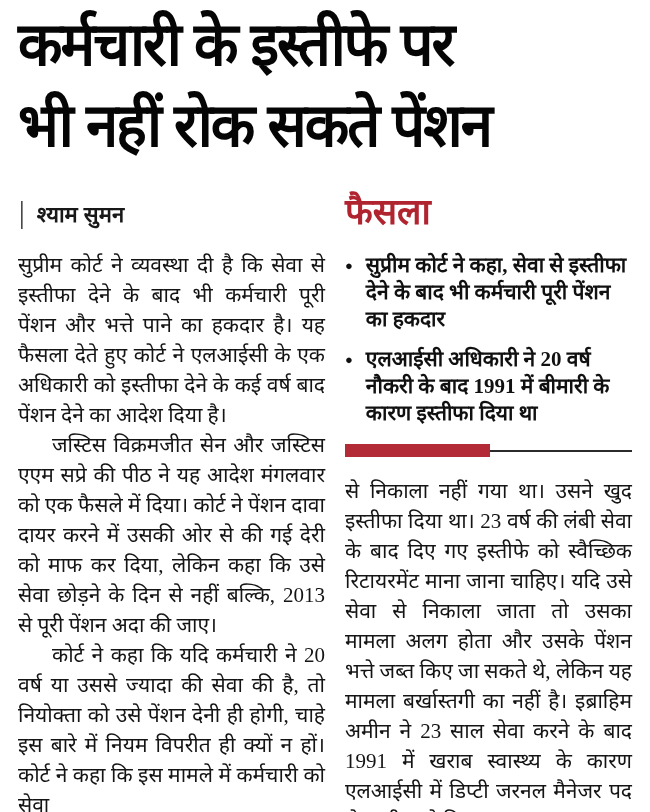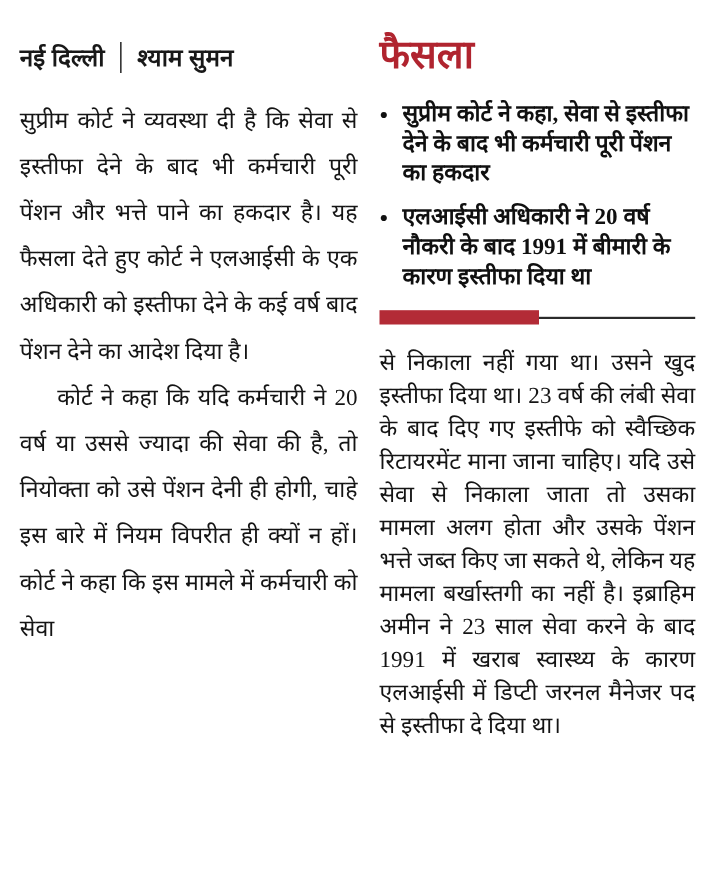--- a/index.html
+++ b/index.html
@@ -56,21 +56,21 @@
   .byline-sep {
     font-weight: 400;
     font-size: 30px;
     color: #333;
     line-height: 30px;
     transform: scaleX(0.6);
   }
   
   .para {
     font-size: 21px;
-    line-height: 42px;
+    line-height: 30px;
     text-align: justify;
     margin: 0;
     color: var(--text-black);
   }
   .indent { text-indent: 34px; }
   
   .box-title {
     font-family: Liberation Sans, sans-serif;
     font-weight: 800;
     font-size: 36px;
@@ -117,30 +117,34 @@
     height: 2px;
     background: #2b2b2b;
   }
   .col-right .para { line-height: 30px; }
 </style>
 </head>
 <body>
 
 <div class="page">
 
+  <h1 class="headline">
+    <div class="hl-line">कर्मचारी के इस्तीफे पर</div>
+    <div class="hl-line">भी नहीं रोक सकते पेंशन</div>
+  </h1>
 
   <div class="columns">
 
     <section class="col-left">
       <div class="byline">
-        <span>नई दिल्ली</span>
         <span class="byline-sep">|</span>
         <span>श्याम सुमन</span>
       </div>
       <p class="para">सुप्रीम कोर्ट ने व्यवस्था दी है कि सेवा से इस्तीफा देने के बाद भी कर्मचारी पूरी पेंशन और भत्ते पाने का हकदार है। यह फैसला देते हुए कोर्ट ने एलआईसी के एक अधिकारी को इस्तीफा देने के कई वर्ष बाद पेंशन देने का आदेश दिया है।</p>
+      <p class="para indent">जस्टिस विक्रमजीत सेन और जस्टिस एएम सप्रे की पीठ ने यह आदेश मंगलवार को एक फैसले में दिया। कोर्ट ने पेंशन दावा दायर करने में उसकी ओर से की गई देरी को माफ कर दिया, लेकिन कहा कि उसे सेवा छोड़ने के दिन से नहीं बल्कि, 2013 से पूरी पेंशन अदा की जाए।</p>
       <p class="para indent">कोर्ट ने कहा कि यदि कर्मचारी ने 20 वर्ष या उससे ज्यादा की सेवा की है, तो नियोक्ता को उसे पेंशन देनी ही होगी, चाहे इस बारे में नियम विपरीत ही क्यों न हों। कोर्ट ने कहा कि इस मामले में कर्मचारी को सेवा</p>
     </section>
 
     <section class="col-right">
       <h2 class="box-title">फैसला</h2>
 
       <ul class="bullet-list">
         <li class="bullet-item">
           <span class="bullet-dot">●</span>
           <span class="bullet-text">सुप्रीम कोर्ट ने कहा, सेवा से इस्तीफा देने के बाद भी कर्मचारी पूरी पेंशन का हकदार</span>

